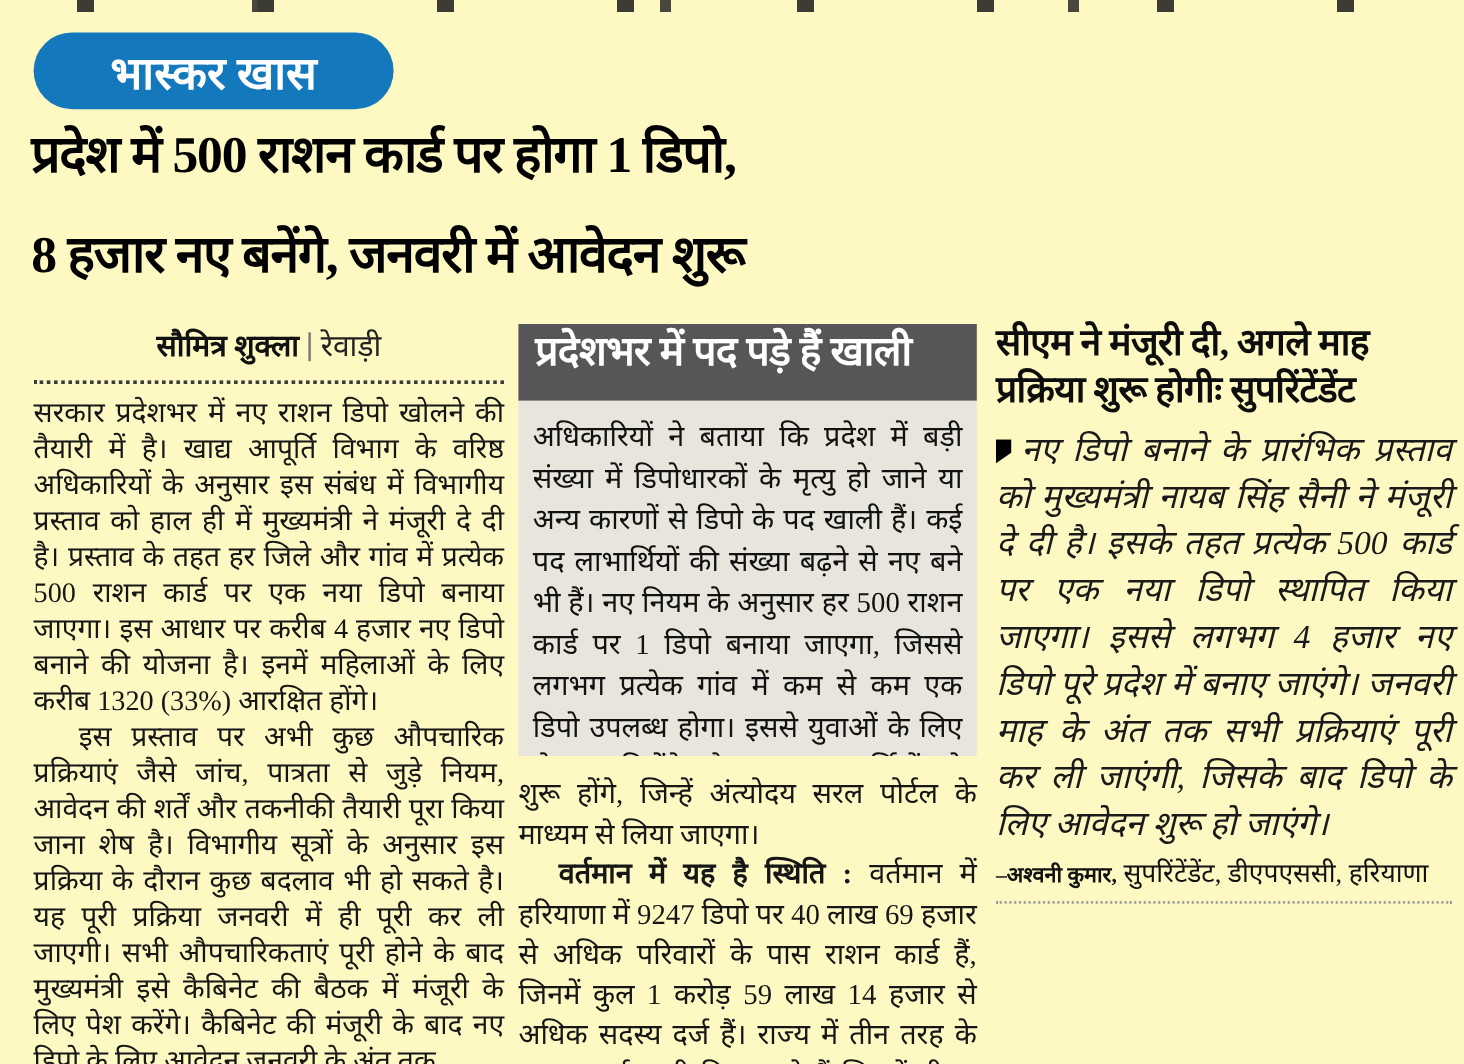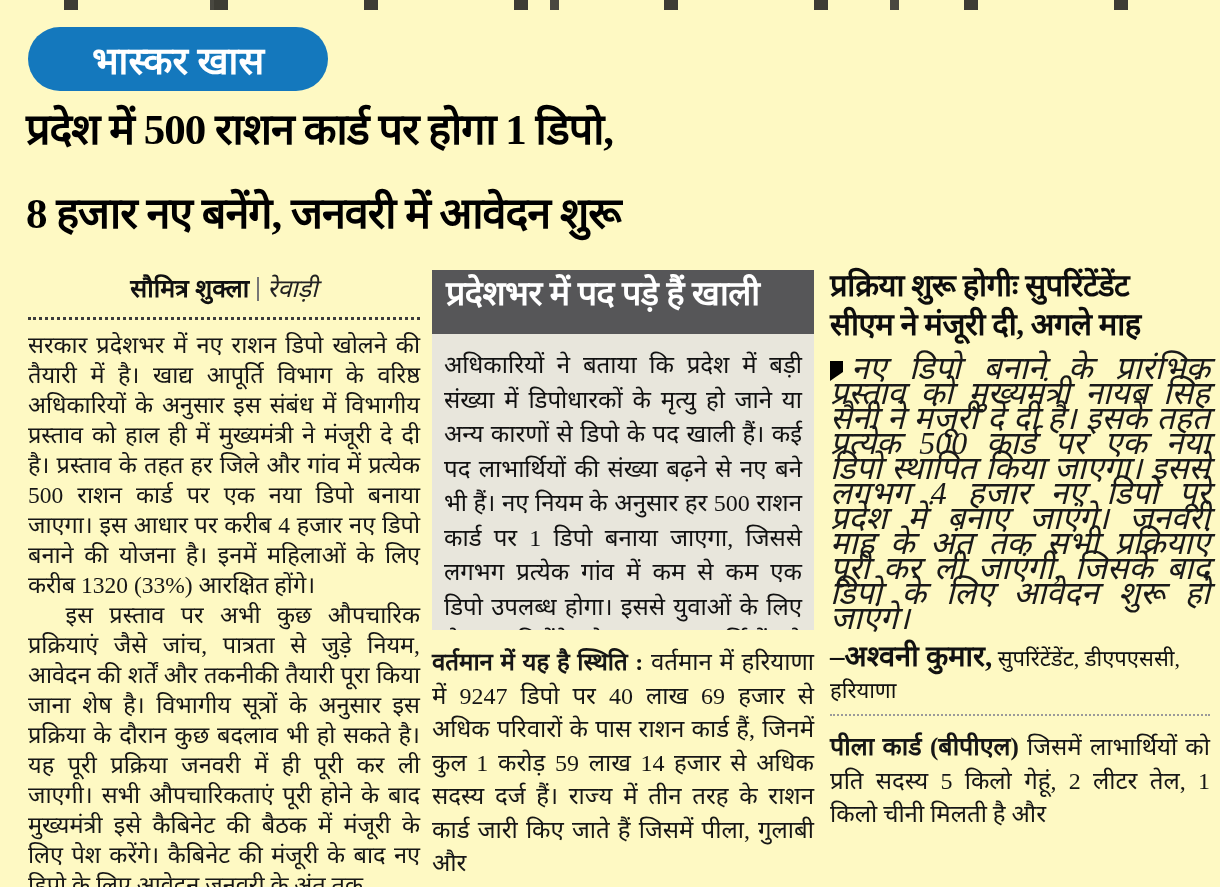--- a/index.html
+++ b/index.html
@@ -35,21 +35,21 @@
     position:absolute; top:88px; left:26px; right:10px;
     font-weight:bold; color:#000; letter-spacing:-1px;
     font-size:43px; line-height:84px;
   }
   .byline {
     position:absolute; top:270px; left:28px; width:392px;
     text-align:center; font-size:25px;
   }
   .byline .author { font-weight:bold; color:#111; }
   .byline .sep { display:inline-block; width:2px; height:24px; background:#777; margin:0 8px; vertical-align:-4px; }
-  .byline .location { color:#222;font-style:italic; }
+  .byline .location { color:#222; }
   .rule-dotted {
     position:absolute; border-top:3px dotted #3c3c3c; height:0;
   }
   .rule-col1 { top:317px; left:28px; width:392px; }
 
   .bodytext { text-align:justify; color:#161616; }
   .col1 {
     position:absolute; top:330px; left:28px; width:392px;
     font-size:23.5px; line-height:30px;
   }
@@ -67,30 +67,30 @@
   .col2 .below { margin-top:16px; font-size:24px; line-height:33.5px; }
   .col2 .below p + p { text-indent:1.4em; }
   .lead { font-weight:bold; }
 
   .col3 { position:absolute; top:266px; left:830px; width:380px; }
   .col3 .subhead {
     font-weight:bold; font-size:31px; line-height:39px; color:#0d0d0d;
     letter-spacing:-0.5px;
   }
   .col3 .quote {
-    margin-top:12px; font-style:italic; font-size:32px; line-height:25px;
+    margin-top:12px; font-style:italic; font-size:28px; line-height:39px;
     text-align:justify; color:#1a1a1a;
   }
   .flag-icon {
     display:inline-block; width:13px; height:20px; margin-right:8px;
     background:#000; vertical-align:-2px;
     clip-path:polygon(0 0, 100% 0, 100% 55%, 0 100%);
   }
   .col3 .attribution { margin-top:4px; font-size:22px; }
-  .col3 .attribution .name { font-weight:bold; font-size:29px; }
+  .col3 .attribution .name { font-weight:bold; font-size:18px; }
   .rule-col3 { position:static; margin-top:10px; border-top:2px dotted #9a9a9a; }
   .col3 .cards { margin-top:14px; font-size:24px; line-height:33.5px; }
   .col3 .cards p + p { text-indent:1.4em; }
   .col3 .cards .lead { font-size:25px; }
 </style>
 </head>
 <body>
 
 <div class="page">
 
@@ -113,36 +113,36 @@
 
   <div class="col1 bodytext">
     <p>सरकार प्रदेशभर में नए राशन डिपो खोलने की तैयारी में है। खाद्य आपूर्ति विभाग के वरिष्ठ अधिकारियों के अनुसार इस संबंध में विभागीय प्रस्ताव को हाल ही में मुख्यमंत्री ने मंजूरी दे दी है। प्रस्ताव के तहत हर जिले और गांव में प्रत्येक 500 राशन कार्ड पर एक नया डिपो बनाया जाएगा। इस आधार पर करीब 4 हजार नए डिपो बनाने की योजना है। इनमें महिलाओं के लिए करीब 1320 (33%) आरक्षित होंगे।</p>
     <p>इस प्रस्ताव पर अभी कुछ औपचारिक प्रक्रियाएं जैसे जांच, पात्रता से जुड़े नियम, आवेदन की शर्तें और तकनीकी तैयारी पूरा किया जाना शेष है। विभागीय सूत्रों के अनुसार इस प्रक्रिया के दौरान कुछ बदलाव भी हो सकते है। यह पूरी प्रक्रिया जनवरी में ही पूरी कर ली जाएगी। सभी औपचारिकताएं पूरी होने के बाद मुख्यमंत्री इसे कैबिनेट की बैठक में मंजूरी के लिए पेश करेंगे। कैबिनेट की मंजूरी के बाद नए डिपो के लिए आवेदन जनवरी के अंत तक</p>
   </div>
 
   <div class="col2">
     <div class="box-title" id="boxTitle" style="background: rgb(86, 86, 88);">प्रदेशभर में पद पड़े हैं खाली</div>
     <div class="box-body" id="boxBody" style="background: rgb(232, 230, 220);">अधिकारियों ने बताया कि प्रदेश में बड़ी संख्या में डिपोधारकों के मृत्यु हो जाने या अन्य कारणों से डिपो के पद खाली हैं। कई पद लाभार्थियों की संख्या बढ़ने से नए बने भी हैं। नए नियम के अनुसार हर 500 राशन कार्ड पर 1 डिपो बनाया जाएगा, जिससे लगभग प्रत्येक गांव में कम से कम एक डिपो उपलब्ध होगा। इससे युवाओं के लिए रोजगार मिलेंगे और राशन लाभार्थियों को गांव के पास ही डिपो मिलने से सुविधा होगी।</div>
     <div class="below bodytext">
+      <p>शुरू होंगे, जिन्हें अंत्योदय सरल पोर्टल के माध्यम से लिया जाएगा।</p>
       <p><span class="lead">वर्तमान में यह है स्थिति :</span> <span>वर्तमान में हरियाणा में 9247 डिपो पर 40 लाख 69 हजार से अधिक परिवारों के पास राशन कार्ड हैं, जिनमें कुल 1 करोड़ 59 लाख 14 हजार से अधिक सदस्य दर्ज हैं। राज्य में तीन तरह के राशन कार्ड जारी किए जाते हैं जिसमें पीला, गुलाबी और</span></p>
     </div>
   </div>
 
   <div class="col3">
     <div class="subhead">
+      <div>सीएम ने मंजूरी दी, अगले माह</div>
       <div>प्रक्रिया शुरू होगीः सुपरिंटेंडेंट</div>
-      <div>सीएम ने मंजूरी दी, अगले माह</div>
     </div>
     <div class="quote">
       <span class="flag-icon"></span><span>नए डिपो बनाने के प्रारंभिक प्रस्ताव को मुख्यमंत्री नायब सिंह सैनी ने मंजूरी दे दी है। इसके तहत प्रत्येक 500 कार्ड पर एक नया डिपो स्थापित किया जाएगा। इससे लगभग 4 हजार नए डिपो पूरे प्रदेश में बनाए जाएंगे। जनवरी माह के अंत तक सभी प्रक्रियाएं पूरी कर ली जाएंगी, जिसके बाद डिपो के लिए आवेदन शुरू हो जाएंगे।</span>
     </div>
     <div class="attribution">
       <span class="name">–अश्वनी कुमार,</span>
       <span class="role">सुपरिंटेंडेंट, डीएपएससी, हरियाणा</span>
     </div>
     <div class="rule-dotted rule-col3"></div>
     <div class="cards bodytext">
-      <p><span class="lead">पीला कार्ड (बीपीएल)</span> <span>जिसमें लाभार्थियों को प्रति सदस्य 5 किलो गेहूं, 2 लीटर तेल, 1 किलो चीनी मिलती है और</span></p>
       <p> </p>
     </div>
   </div>
 
 </div>
 
 </body></html>

